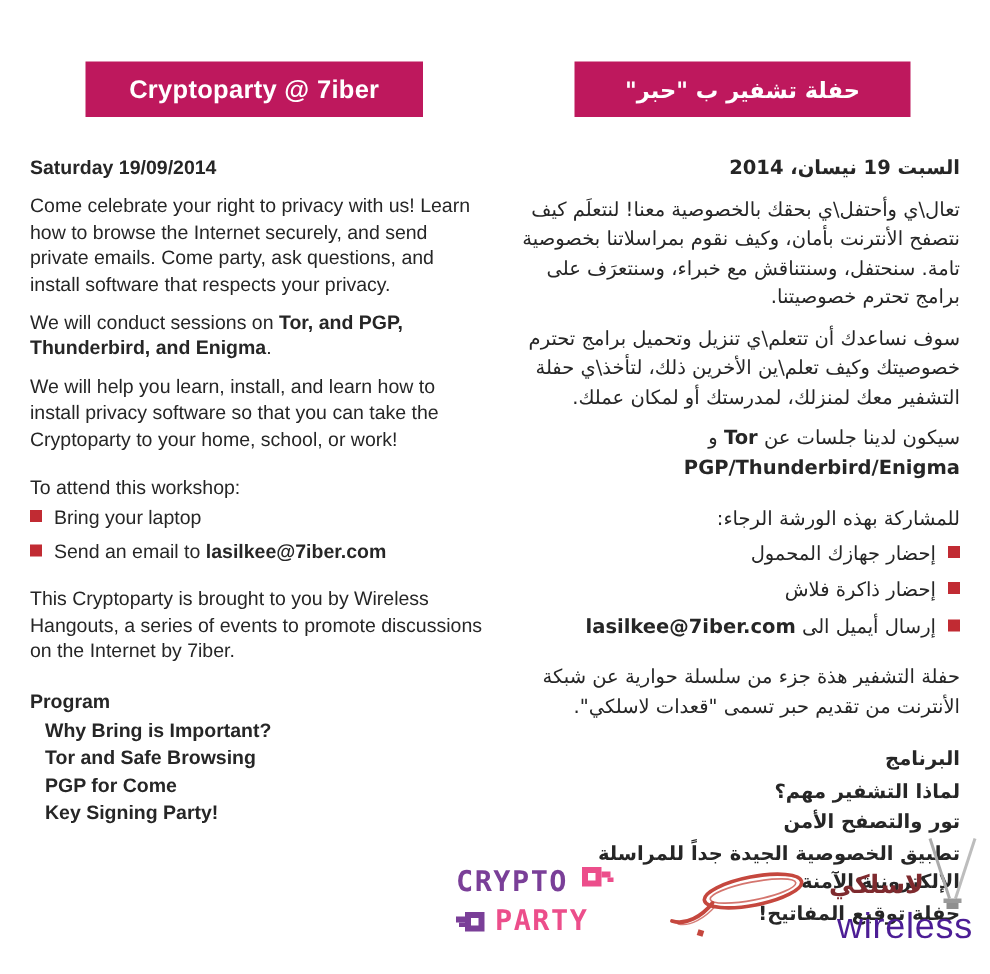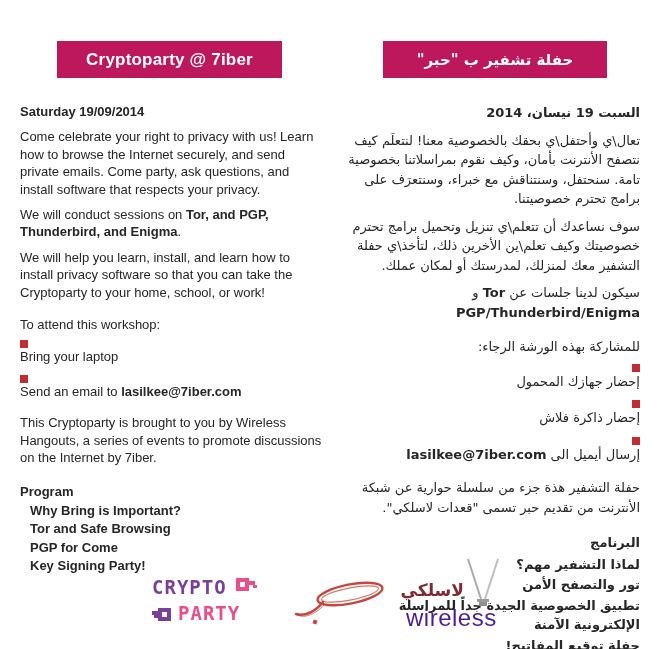--- a/index.html
+++ b/index.html
@@ -18,29 +18,29 @@
   .col{position:absolute;top:103px;width:306px;font-size:13px;line-height:1.34;}
   .col-en{left:20px;}
   .col-ar{
     left:334px;direction:rtl;text-align:right;line-height:1.5;
     font-family:"DejaVu Sans", sans-serif;font-size:13px;
   }
   .col p{margin:0 0 8px 0;}
   .bold{font-weight:bold;}
   .attend{margin-top:15px !important;margin-bottom:3px !important;}
   ul.req{list-style:none;margin:0 0 14px 0;padding:0;}
-  ul.req li{display:flex;align-items:flex-start;margin:0 0 5px 0;flex-direction:column;}
+  ul.req li{display:flex;align-items:flex-start;margin:0 0 5px 0;}
   .sq{flex:none;width:8px;height:8px;background:#C12B33;margin-top:4px;margin-inline-end:8px;}
   .program-h{margin-top:16px !important;margin-bottom:2px !important;}
   .program p{font-weight:bold;margin:0 0 1px 0;}
   .col-en .program p{padding-left:10px;}
   
   .footer{
     position:absolute;left:0;top:556px;width:660px;height:90px;
-    display:flex;justify-content:center;align-items:center;gap:18px;
+    display:flex;justify-content:flex-end;align-items:center;gap:18px;
   }
   .logo{flex:none;}
   .wl{position:relative;width:102px;height:86px;}
   .wl .ant{position:absolute;right:6px;top:0;}
   .wl .wl-ar{
     position:absolute;right:44px;top:22px;color:#7E2A2E;font-weight:bold;
     font-size:17px;font-family:"DejaVu Sans", sans-serif;direction:rtl;
   }
   .wl .wl-en{
     position:absolute;left:0;bottom:12px;color:#4c1d95;font-size:24px;

